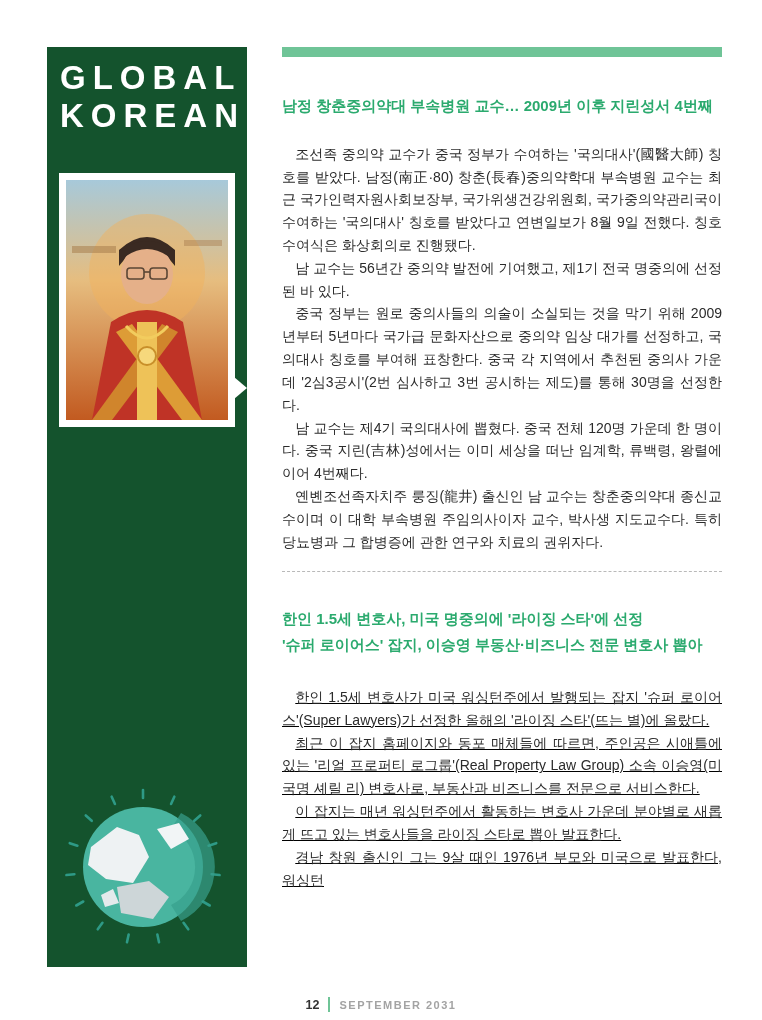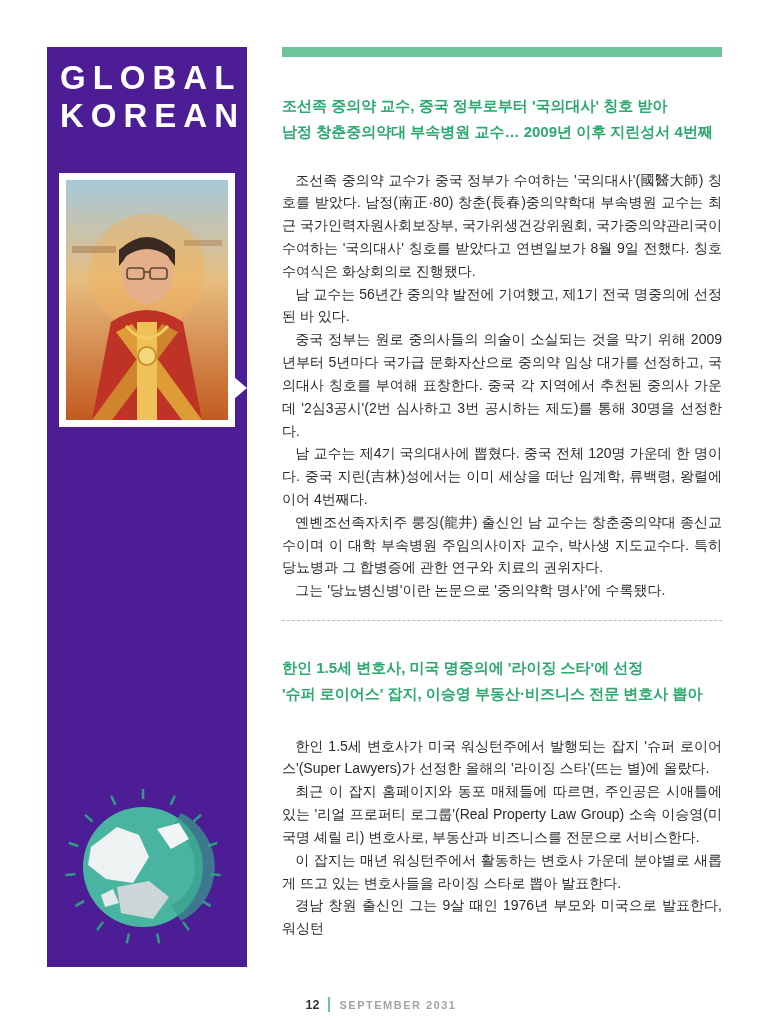--- a/index.html
+++ b/index.html
@@ -7,21 +7,21 @@
   html,body { background:#e9e9e9; }
   body { font-family:"Liberation Sans", sans-serif; }
   .page {
     position:relative; width:762px; height:1020px; margin:0 auto;
     background:#ffffff; overflow:hidden;
   }
 
   
   .sidebar {
     position:absolute; left:47px; top:47px; width:200px; height:920px;
-    background:#4c1d95;
+    background:#14532d;
   }
   .sidebar-title {
     padding:12px 0 0 13px; color:#ffffff; font-weight:bold;
     font-size:33px; line-height:1.16; letter-spacing:7px;
   }
   .sidebar-title span { display:block; white-space:nowrap; }
 
   .photo-bubble {
     position:absolute; left:12px; top:126px; width:176px; height:254px;
     background:#ffffff;
@@ -53,21 +53,21 @@
   .body-text { margin-top:24px; }
   .body-text p {
     font-size:14px; line-height:1.63; color:#2b2b2b;
     text-align:justify; text-indent:0.95em; word-break:break-all;
   }
 
   .divider {
     border:none; border-top:1.5px dashed #b9b9b9; margin:18px 0 0 0;
   }
   .article-2 .headline { margin-top:34px; }
-  .article-2 .body-text { margin-top:28px; }
+  .article-2 .body-text { margin-top:28px;text-decoration:underline; }
 
   
   .footer {
     position:absolute; left:0; bottom:8px; width:100%;
     display:flex; align-items:center; justify-content:center; gap:9px;
   }
   .footer .pagenum { font-size:12.5px; font-weight:bold; color:#333333; }
   .footer .vbar { width:2px; height:15px; background:#6fc497; }
   .footer .issue { font-size:11px; letter-spacing:1.5px; color:#a3a3a3; font-weight:bold; }
 </style>
@@ -144,30 +144,28 @@
         <polygon points="40,110 52,104 58,118 44,122" fill="#e4eaec"></polygon>
       </svg>
     </div>
   </aside>
 
   <main class="content">
     <div class="top-bar"></div>
 
     <section class="article-1">
       <h2 class="headline">
-        <span>조선족 중의약 교수, 중국 정부로부터 '국의대사' 칭호 받아</span>
         <span>남정 창춘중의약대 부속병원 교수… 2009년 이후 지린성서 4번째</span>
       </h2>
       <div class="body-text">
         <p>조선족 중의약 교수가 중국 정부가 수여하는 '국의대사'(國醫大師) 칭호를 받았다. 남정(南正·80) 창춘(長春)중의약학대 부속병원 교수는 최근 국가인력자원사회보장부, 국가위생건강위원회, 국가중의약관리국이 수여하는 '국의대사' 칭호를 받았다고 연변일보가 8월 9일 전했다. 칭호 수여식은 화상회의로 진행됐다.</p>
         <p>남 교수는 56년간 중의약 발전에 기여했고, 제1기 전국 명중의에 선정된 바 있다.</p>
         <p>중국 정부는 원로 중의사들의 의술이 소실되는 것을 막기 위해 2009년부터 5년마다 국가급 문화자산으로 중의약 임상 대가를 선정하고, 국의대사 칭호를 부여해 표창한다. 중국 각 지역에서 추천된 중의사 가운데 '2심3공시'(2번 심사하고 3번 공시하는 제도)를 통해 30명을 선정한다.</p>
         <p>남 교수는 제4기 국의대사에 뽑혔다. 중국 전체 120명 가운데 한 명이다. 중국 지린(吉林)성에서는 이미 세상을 떠난 임계학, 류백령, 왕렬에 이어 4번째다.</p>
         <p>옌볜조선족자치주 룽징(龍井) 출신인 남 교수는 창춘중의약대 종신교수이며 이 대학 부속병원 주임의사이자 교수, 박사생 지도교수다. 특히 당뇨병과 그 합병증에 관한 연구와 치료의 권위자다.</p>
-        <p>그는 '당뇨병신병'이란 논문으로 '중의약학 명사'에 수록됐다.</p>
       </div>
     </section>
 
     <hr class="divider">
 
     <section class="article-2">
       <h2 class="headline">
         <span>한인 1.5세 변호사, 미국 명중의에 '라이징 스타'에 선정</span>
         <span>'슈퍼 로이어스' 잡지, 이승영 부동산·비즈니스 전문 변호사 뽑아</span>
       </h2>

